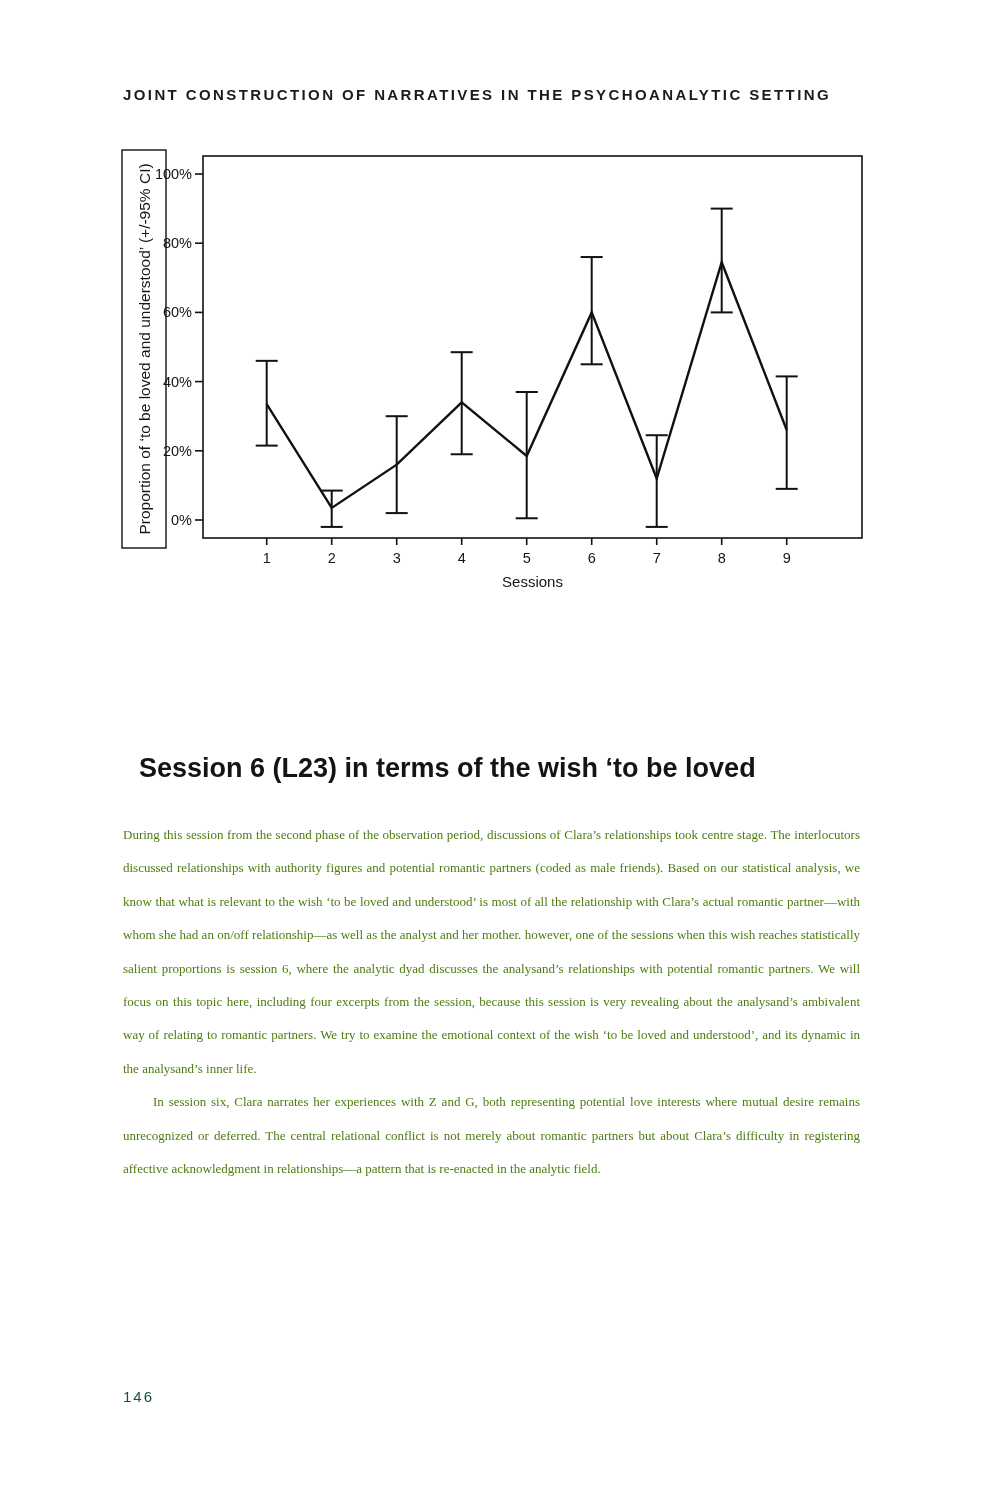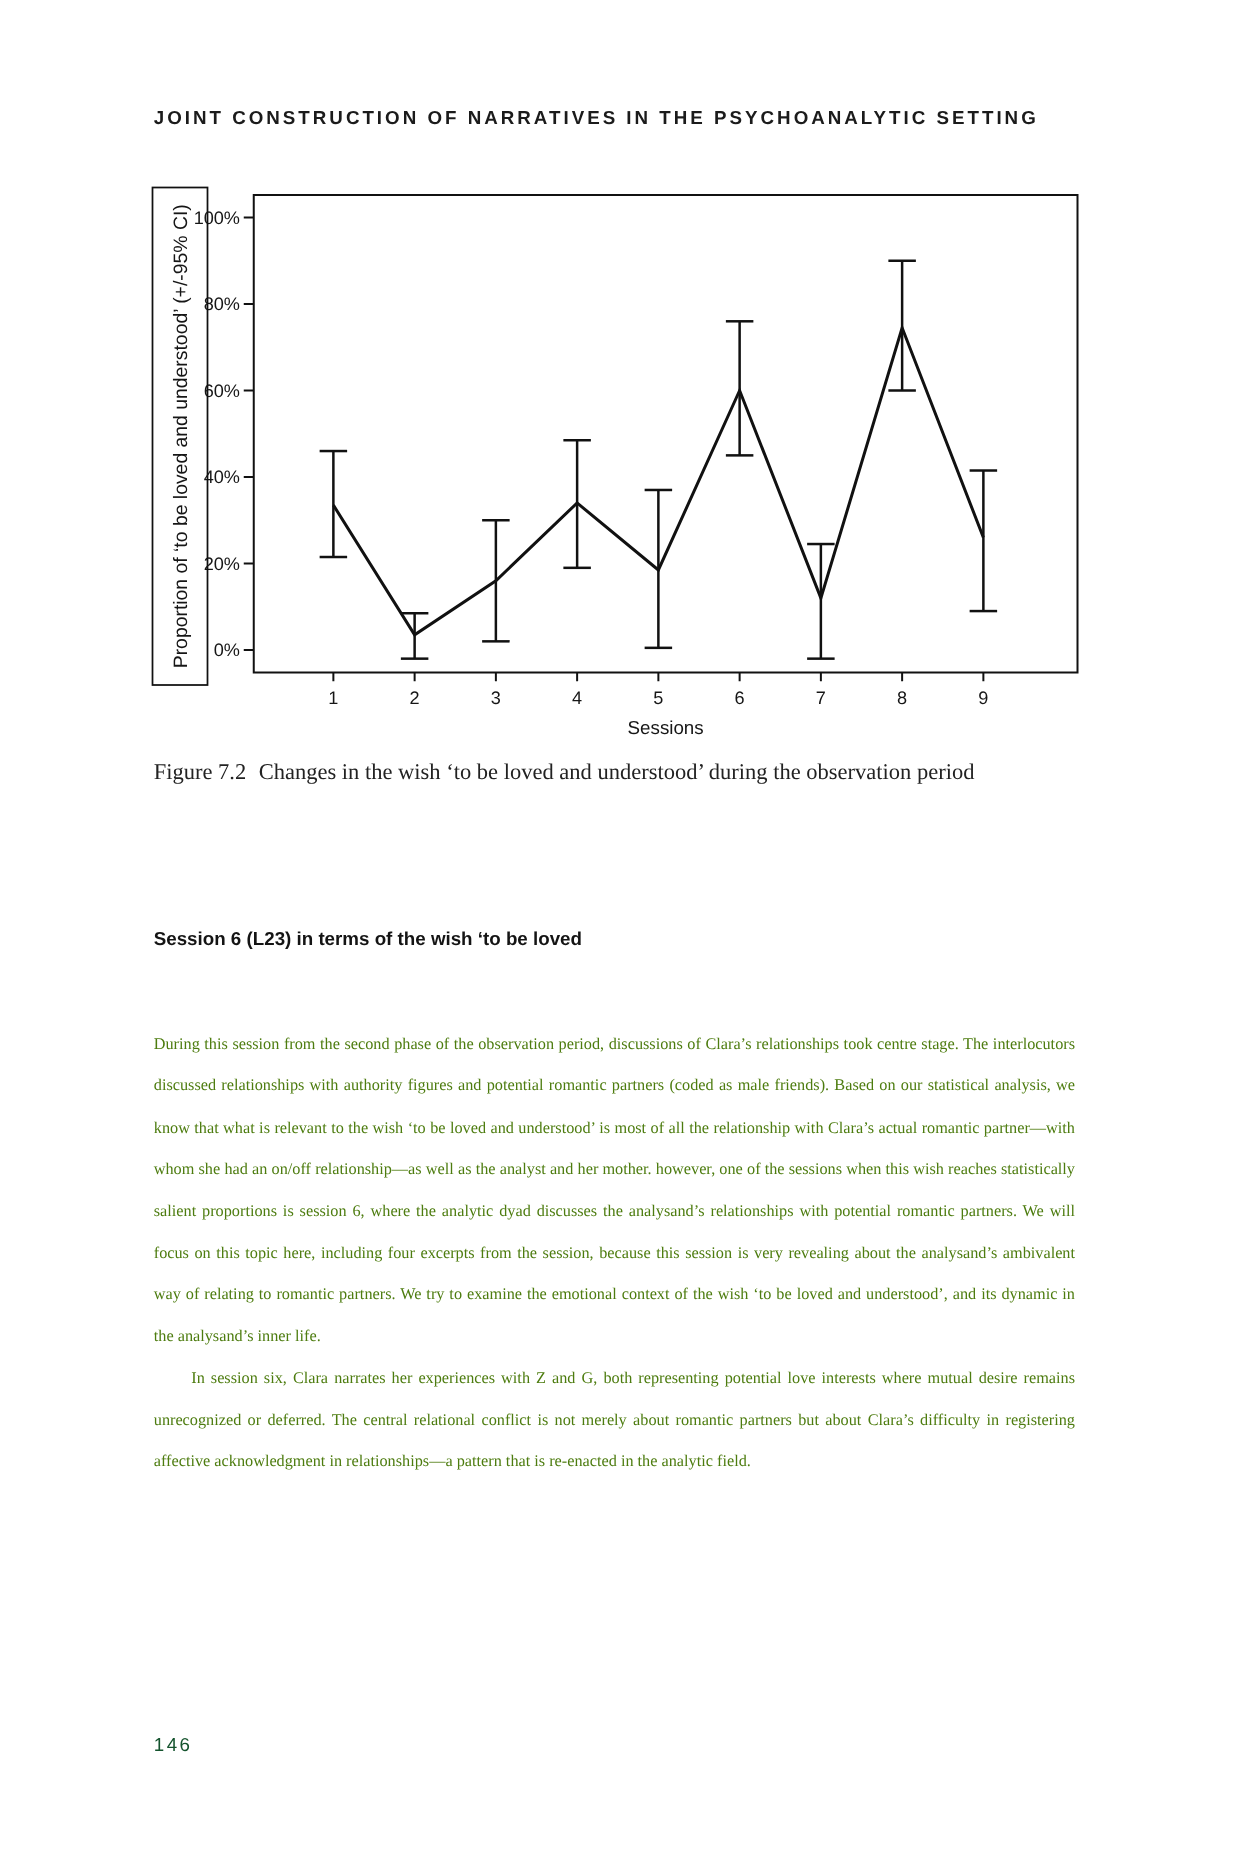--- a/index.html
+++ b/index.html
@@ -41,23 +41,23 @@
     width: 737px;
     font-size: 18px;
     line-height: 27px;
     color: #222;
   }
   .figure-caption .cap-label { margin-right: 10px; }
   .section-heading {
     position: absolute;
     left: 123px;
     top: 734px;
-    margin: 0;
+    margin: 16px;
     font-family: "Liberation Sans", sans-serif;
-    font-size: 15px;
+    font-size: 27px;
     font-weight: bold;
     line-height: 36px;
     color: #141414;
   }
   .section-heading .hl { display: block; }
   .body-text {
     position: absolute;
     left: 123px;
     top: 818px;
     width: 737px;
@@ -145,23 +145,20 @@
         <line x1="601.7" y1="68.59999999999997" x2="601.7" y2="172.4" stroke="#111111" stroke-width="2"></line>
         <line x1="590.7" y1="68.59999999999997" x2="612.7" y2="68.59999999999997" stroke="#111111" stroke-width="2"></line>
         <line x1="590.7" y1="172.4" x2="612.7" y2="172.4" stroke="#111111" stroke-width="2"></line>
         <line x1="666.7" y1="236.41" x2="666.7" y2="348.86" stroke="#111111" stroke-width="2"></line>
         <line x1="655.7" y1="236.41" x2="677.7" y2="236.41" stroke="#111111" stroke-width="2"></line>
         <line x1="655.7" y1="348.86" x2="677.7" y2="348.86" stroke="#111111" stroke-width="2"></line>
         <polyline points="146.7,264.09 211.7,367.89 276.7,324.64 341.7,262.36 406.7,315.99 471.7,172.4 536.7,338.48 601.7,122.23000000000002 666.7,290.03999999999996" fill="none" stroke="#111111" stroke-width="2.4" stroke-linejoin="miter"></polyline>
       </svg>
   </figure>
 
-  <div class="figure-caption">
-    <span class="cap-label">Figure 7.2</span><span class="cap-text">Changes in the wish ‘to be loved and understood’ during the observation period</span>
-  </div>
 
   <h2 class="section-heading">
     <span class="hl">Session 6 (L23) in terms of the wish ‘to be loved</span>
   </h2>
 
   <div class="body-text">
     <p class="para">During this session from the second phase of the observation period, discussions of Clara’s relationships took centre stage. The interlocutors discussed relationships with authority figures and potential romantic partners (coded as male friends). Based on our statistical analysis, we know that what is relevant to the wish ‘to be loved and understood’ is most of all the relationship with Clara’s actual romantic partner—with whom she had an on/off relationship—as well as the analyst and her mother. however, one of the sessions when this wish reaches statistically salient proportions is session 6, where the analytic dyad discusses the analysand’s relationships with potential romantic partners. We will focus on this topic here, including four excerpts from the session, because this session is very revealing about the analysand’s ambivalent way of relating to romantic partners. We try to examine the emotional context of the wish ‘to be loved and understood’, and its dynamic in the analysand’s inner life.</p>
     <p class="para indent">In session six, Clara narrates her experiences with Z and G, both representing potential love interests where mutual desire remains unrecognized or deferred. The central relational conflict is not merely about romantic partners but about Clara’s difficulty in registering affective acknowledgment in relationships—a pattern that is re-enacted in the analytic field.</p>
   </div>
 

